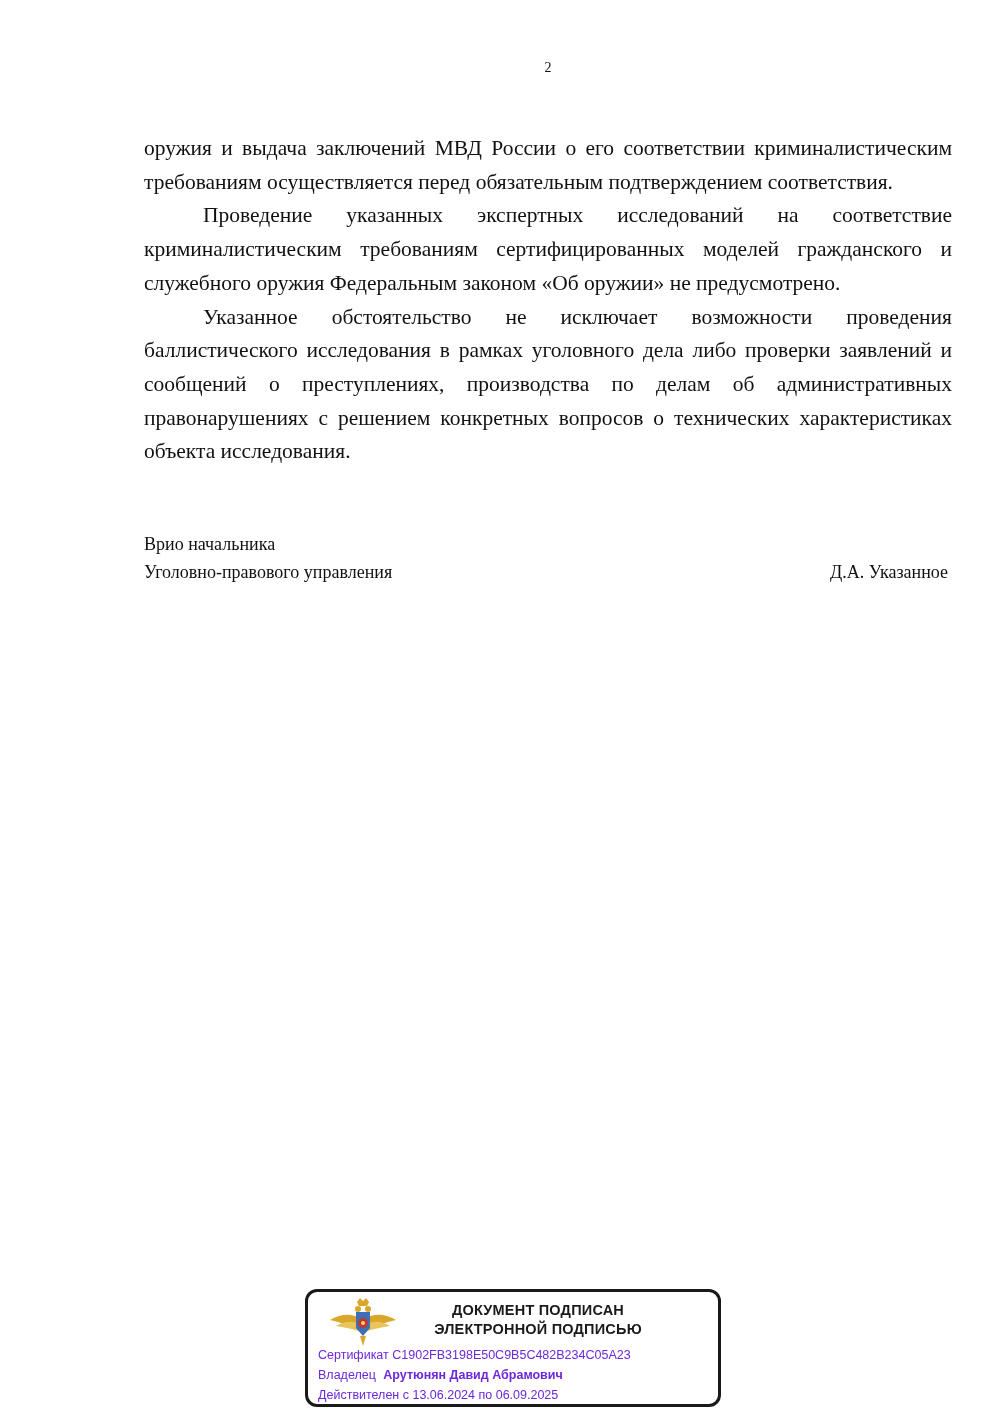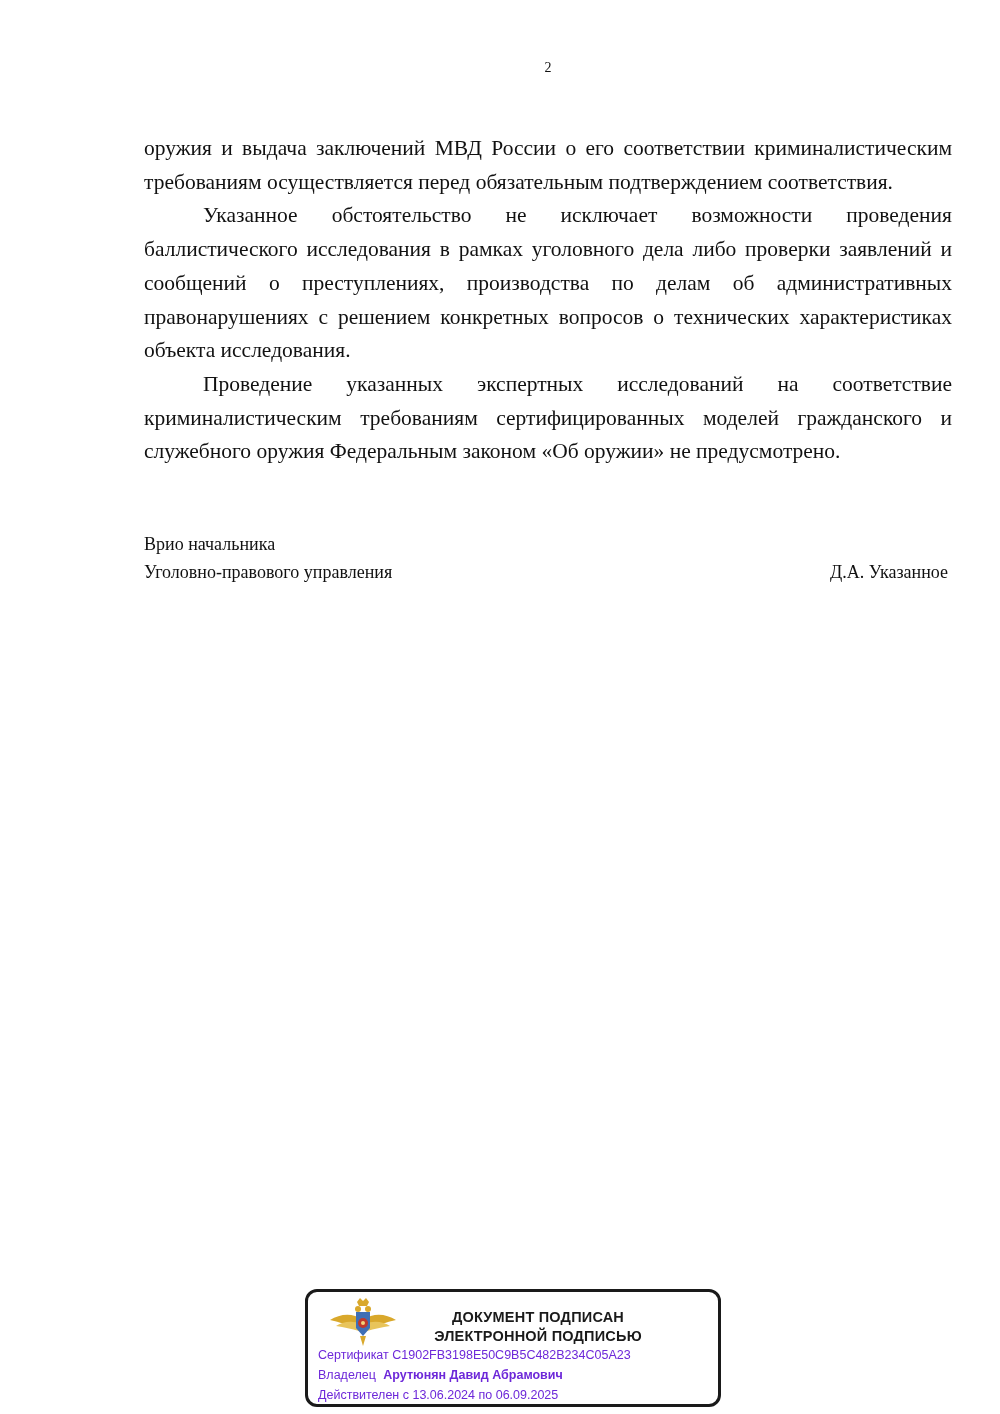--- a/index.html
+++ b/index.html
@@ -66,21 +66,21 @@
     .stamp-emblem {
       position: absolute;
       left: 20px;
       top: 4px;
       width: 70px;
       height: 52px;
     }
     .stamp-title {
       position: absolute;
       left: 90px;
-      top: 16px;
+      top: 9px;
       width: 280px;
       text-align: center;
       font-weight: bold;
       font-size: 14.5px;
       line-height: 19px;
       letter-spacing: 0.2px;
       color: #1a1a1a;
     }
     .stamp-line {
       position: absolute;
@@ -99,22 +99,22 @@
   </style>
 </head>
 <body>
 
 <div>
 
   <div class="page-number">2</div>
 
   <div class="body-text">
     <p class="para">оружия и выдача заключений МВД России о его соответствии криминалистическим требованиям осуществляется перед обязательным подтверждением соответствия.</p>
+    <p class="para indent">Проведение указанных экспертных исследований на соответствие криминалистическим требованиям сертифицированных моделей гражданского и служебного оружия Федеральным законом «Об оружии» не предусмотрено.</p>
     <p class="para indent">Указанное обстоятельство не исключает возможности проведения баллистического исследования в рамках уголовного дела либо проверки заявлений и сообщений о преступлениях, производства по делам об административных правонарушениях с решением конкретных вопросов о технических характеристиках объекта исследования.</p>
-    <p class="para indent">Проведение указанных экспертных исследований на соответствие криминалистическим требованиям сертифицированных моделей гражданского и служебного оружия Федеральным законом «Об оружии» не предусмотрено.</p>
   </div>
 
   <div class="signature">
     <div>Врио начальника</div>
     <div class="sig-row">
       <span>Уголовно-правового управления</span>
       <span>Д.А. Указанное</span>
     </div>
   </div>
 

